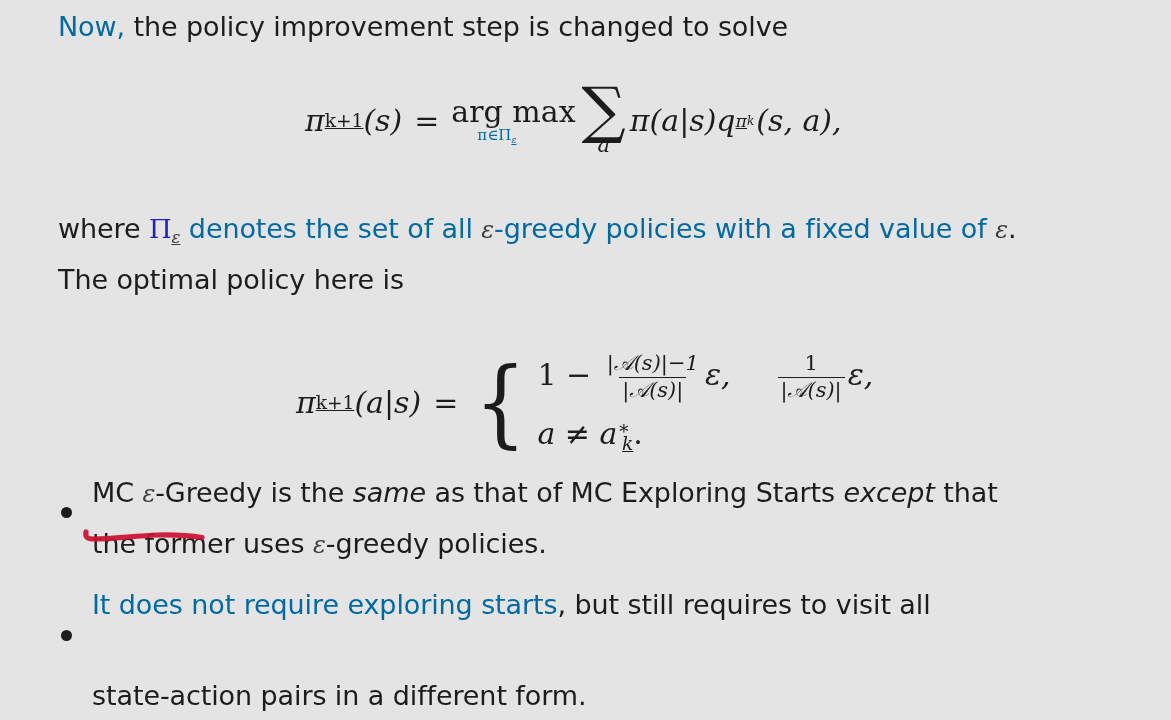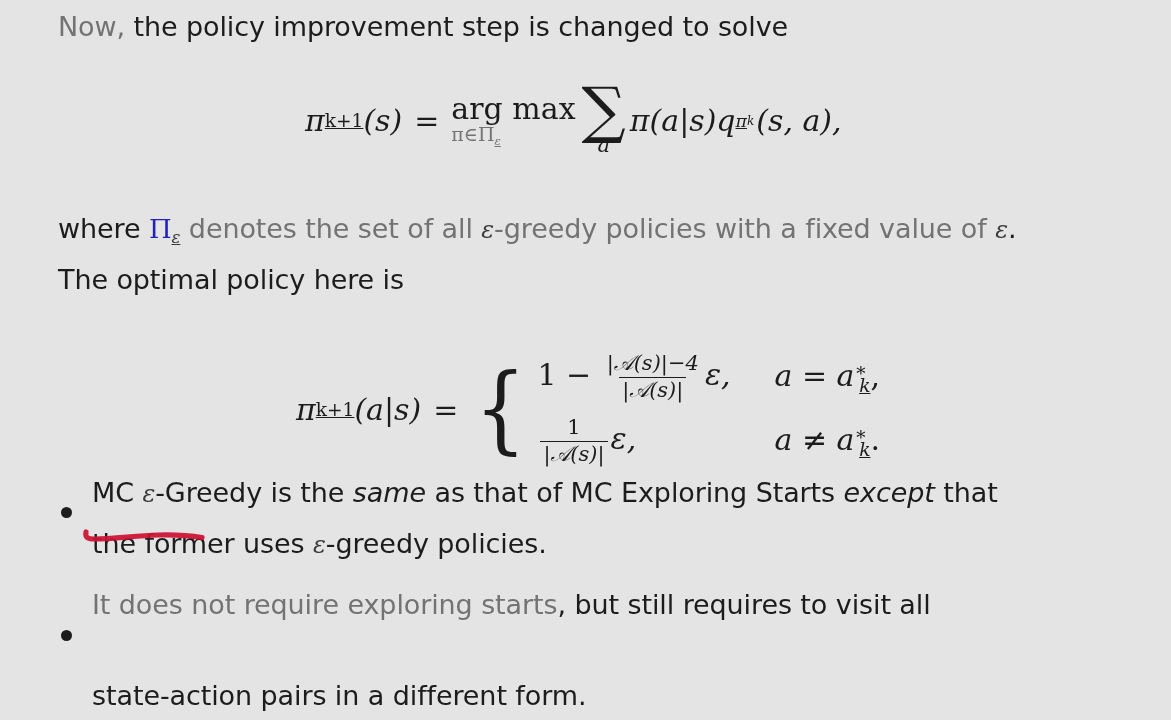--- a/index.html
+++ b/index.html
@@ -26,21 +26,21 @@
 
   
   .para {
     position: absolute;
     font-size: 27px;
     line-height: 45px;
     letter-spacing: -0.1px;
     color: #1c1c1c;
     white-space: nowrap;
   }
-  .blue { color: #737373; }
+  .blue { color: #0369a1; }
   .em   { font-style: italic; }
 
   
   .mi {
     font-family: "DejaVu Serif", serif;
     font-style: italic;
     font-size: 24px;
     color: #3a3a3a;
   }
   .mi-blue {
@@ -74,21 +74,21 @@
   
   .oplim {
     display: inline-flex;
     flex-direction: column;
     align-items: flex-start;
     justify-content: center;
     vertical-align: middle;
     line-height: 1;
   }
   .oplim .top { font-family: "DejaVu Serif", serif; font-style: normal; }
-  .oplim .bot { font-size: 19px; margin-top: 1px; }
+  .oplim .bot { font-size: 15px; margin-top: 1px; margin-left: 26px; }
 
   
   .bigsum {
     display: inline-flex;
     flex-direction: column;
     align-items: center;
     line-height: 0.9;
     margin: 0 4px;
   }
   .bigsum .sig {
@@ -193,26 +193,23 @@
     <span class="mrow">
       <span class="mser">π</span>
         <span class="mup sub">k+1</span>
         <span class="mser">(a|s)</span>
       <span class="mup" style="margin:0 12px;">=</span>
       <span class="brace">{</span>
       <span class="cases">
         <span class="cell">
           <span>1 −</span>
           <span class="frac">
-            <span class="num cal">|𝒜(s)|−4</span>
+            <span class="num cal">|𝒜(s)|−1</span>
             <span class="den cal">|𝒜(s)|</span>
           </span><span class="mser">ε,</span>
-        </span>
-        <span class="cell">
-          <span class="mser">a = a</span><span class="sup">∗</span><span class="mser sub" style="margin-left:-8px;">k</span><span>,</span>
         </span>
 
         <span class="cell">
           <span class="frac">
             <span class="num">1</span>
             <span class="den cal">|𝒜(s)|</span>
           </span><span class="mser">ε,</span>
         </span>
         <span class="cell">
           <span class="mser">a ≠ a</span><span class="sup">∗</span><span class="mser sub" style="margin-left:-8px;">k</span><span>.</span>

